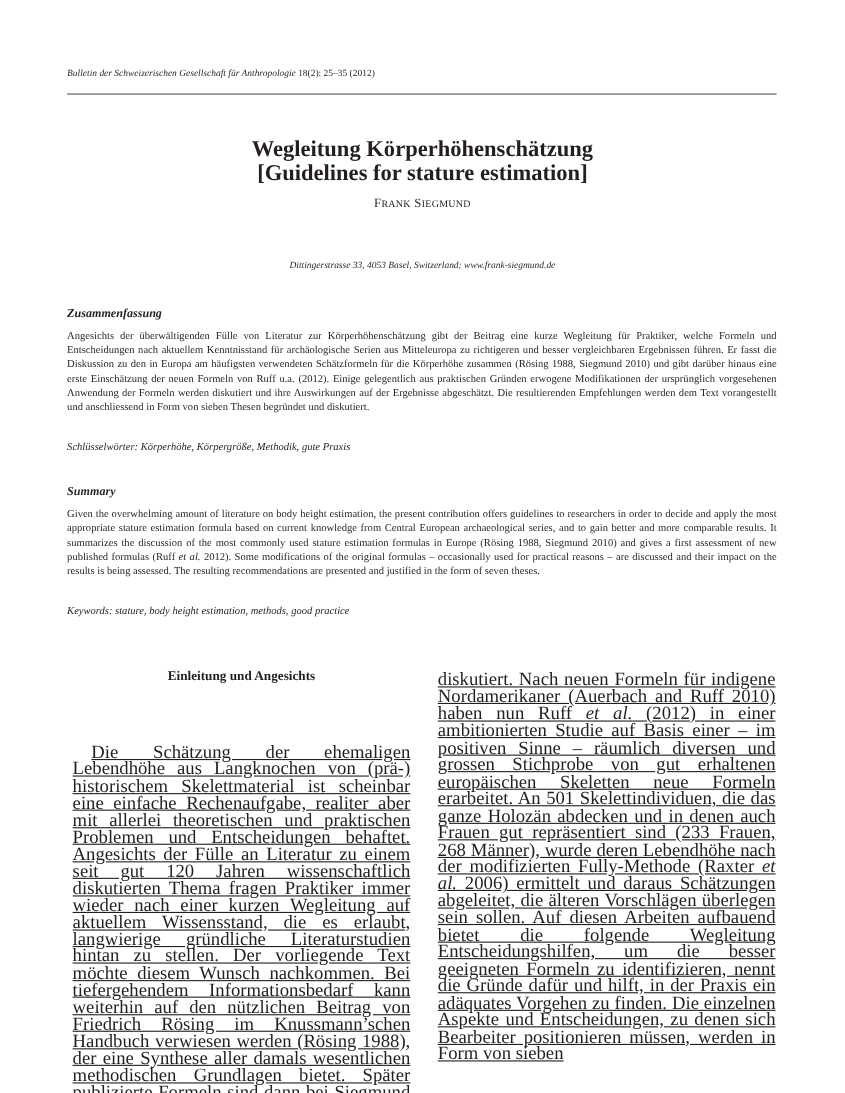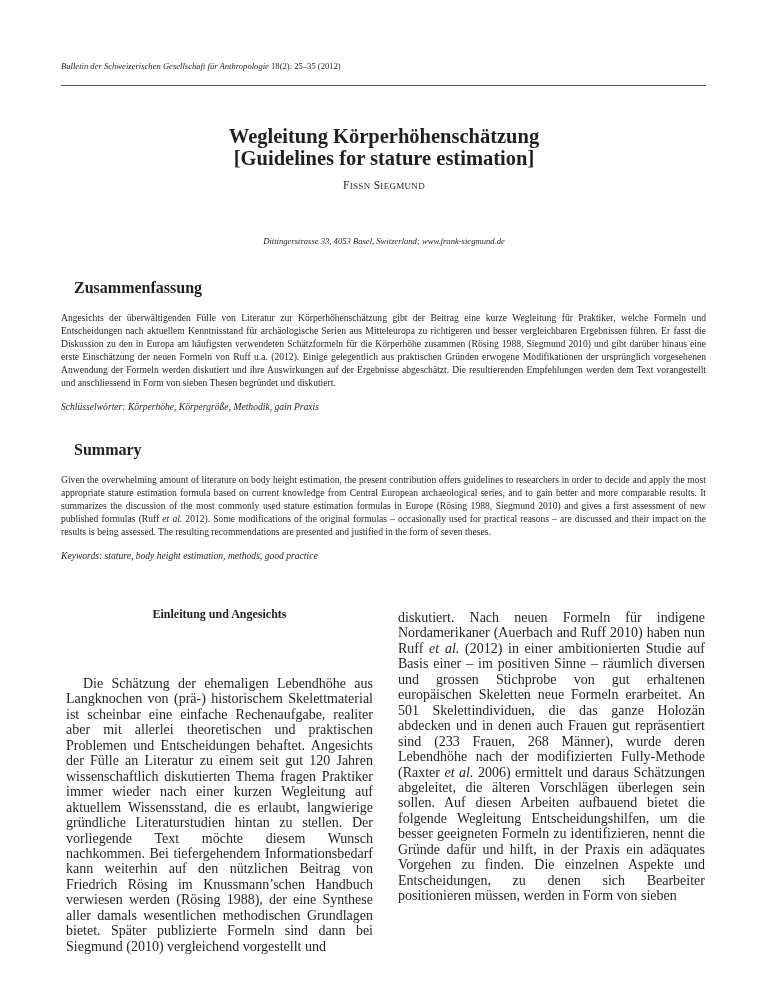--- a/index.html
+++ b/index.html
@@ -13,50 +13,50 @@
   .issn { position: absolute; right: 0; top: 0; font-size: 8.6px; letter-spacing: 0.3px; }
   .header-rule { position: absolute; left: 61px; top: 85px; width: 645px; height: 0; border-top: 0.8px solid #555; }
 
   .title { position: absolute; left: 0; width: 768px; text-align: center; font-weight: bold; font-size: 20.5px; line-height: 26px; }
   .title.t1 { top: 99px; margin-top: 24px; }
   .title.t2 { top: 145px; }
   .author { position: absolute; left: 0; width: 768px; top: 179px; text-align: center; font-size: 11.5px; letter-spacing: 0.3px; }
   .author .sc { font-size: 9px; }
   .address { position: absolute; left: 0; width: 768px; top: 236px; text-align: center; font-size: 8.6px; font-style: italic; }
 
-  .sec-head { position: absolute; left: 74px; font-weight: bold; font-size: 16px; }
-  .abstract { position: absolute; left: 61px; width: 645px; font-size: 9.6px; line-height: 13.1px; text-align: justify; margin-top: 12px; }
+  .sec-head { position: absolute; left: 61px; font-weight: bold; font-size: 11px; font-style: italic; }
+  .abstract { position: absolute; left: 61px; width: 645px; font-size: 9.6px; line-height: 13.1px; text-align: justify; }
   .abstract .it { font-style: italic; }
   .keywords { position: absolute; left: 61px; width: 645px; font-size: 9.6px; font-style: italic; }
 
-  .col { position: absolute; width: 307px; font-size: 14px; line-height: 15.45px; text-align: justify; }
+  .col { position: absolute; width: 307px; font-size: 17px; line-height: 15.45px; text-align: justify; text-decoration: underline; }
   .col.left { left: 66px; top: 628px; }
   .col.right { left: 398px; top: 610px; }
   .col .it { font-style: italic; }
   .col-head { position: absolute; left: 66px; width: 307px; top: 607px; text-align: center; font-weight: bold; font-size: 12px; }
   .indent { text-indent: 17px; margin-top: 48px; }
 </style>
 </head>
 <body>
 
 <div class="header">
   <div class="header-line">
     <span class="it">Bulletin der Schweizerischen Gesellschaft für Anthropologie</span><span> 18(2): 25–35 (2012)</span>
   </div>
 </div>
 <div class="header-rule"></div>
 
 <div class="title t1">Wegleitung Körperhöhenschätzung</div>
 <div class="title t2">[Guidelines for stature estimation]</div>
-<div class="author"><span>F</span><span class="sc">ISSN</span> <span>S</span><span class="sc">IEGMUND</span></div>
+<div class="author"><span>F</span><span class="sc">RANK</span> <span>S</span><span class="sc">IEGMUND</span></div>
 <div class="address">Dittingerstrasse 33, 4053 Basel, Switzerland; www.frank-siegmund.de</div>
 
 <div class="sec-head" style="top:279px;">Zusammenfassung</div>
 <div class="abstract" style="top:299px;">Angesichts der überwältigenden Fülle von Literatur zur Körperhöhenschätzung gibt der Beitrag eine kurze Wegleitung für Praktiker, welche Formeln und Entscheidungen nach aktuellem Kenntnisstand für archäologische Serien aus Mitteleuropa zu richtigeren und besser vergleichbaren Ergebnissen führen. Er fasst die Diskussion zu den in Europa am häufigsten verwendeten Schätzformeln für die Körperhöhe zusammen (Rösing 1988, Siegmund 2010) und gibt darüber hinaus eine erste Einschätzung der neuen Formeln von Ruff u.a. (2012). Einige gelegentlich aus praktischen Gründen erwogene Modifikationen der ursprünglich vorgesehenen Anwendung der Formeln werden diskutiert und ihre Auswirkungen auf der Ergebnisse abgeschätzt. Die resultierenden Empfehlungen werden dem Text vorangestellt und anschliessend in Form von sieben Thesen begründet und diskutiert.</div>
-<div class="keywords" style="top:401px;">Schlüsselwörter: Körperhöhe, Körpergröße, Methodik, gain Praxis</div>
+<div class="keywords" style="top:401px;">Schlüsselwörter: Körperhöhe, Körpergröße, Methodik, gute Praxis</div>
 
 <div class="sec-head" style="top:441px;">Summary</div>
 <div class="abstract" style="top:461px;"><span>Given the overwhelming amount of literature on body height estimation, the present contribution offers guidelines to researchers in order to decide and apply the most appropriate stature estimation formula based on current knowledge from Central European archaeological series, and to gain better and more comparable results. It summarizes the discussion of the most commonly used stature estimation formulas in Europe (Rösing 1988, Siegmund 2010) and gives a first assessment of new published formulas (Ruff </span><span class="it">et al.</span><span> 2012). Some modifications of the original formulas – occasionally used for practical reasons – are discussed and their impact on the results is being assessed. The resulting recommendations are presented and justified in the form of seven theses.</span></div>
 <div class="keywords" style="top:550px;">Keywords: stature, body height estimation, methods, good practice</div>
 
 <div class="col-head">Einleitung und Angesichts</div>
 <div class="col left indent">Die Schätzung der ehemaligen Lebendhöhe aus Langknochen von (prä-) historischem Skelettmaterial ist scheinbar eine einfache Rechenaufgabe, realiter aber mit allerlei theoretischen und praktischen Problemen und Entscheidungen behaftet. Angesichts der Fülle an Literatur zu einem seit gut 120 Jahren wissenschaftlich diskutierten Thema fragen Praktiker immer wieder nach einer kurzen Wegleitung auf aktuellem Wissensstand, die es erlaubt, langwierige gründliche Literaturstudien hintan zu stellen. Der vorliegende Text möchte diesem Wunsch nachkommen. Bei tiefergehendem Informationsbedarf kann weiterhin auf den nützlichen Beitrag von Friedrich Rösing im Knussmann’schen Handbuch verwiesen werden (Rösing 1988), der eine Synthese aller damals wesentlichen methodischen Grundlagen bietet. Später publizierte Formeln sind dann bei Siegmund (2010) vergleichend vorgestellt und</div>
 <div class="col right"><span>diskutiert. Nach neuen Formeln für indigene Nordamerikaner (Auerbach and Ruff 2010) haben nun Ruff </span><span class="it">et al.</span><span> (2012) in einer ambitionierten Studie auf Basis einer – im positiven Sinne – räumlich diversen und grossen Stichprobe von gut erhaltenen europäischen Skeletten neue Formeln erarbeitet. An 501 Skelettindividuen, die das ganze Holozän abdecken und in denen auch Frauen gut repräsentiert sind (233 Frauen, 268 Männer), wurde deren Lebendhöhe nach der modifizierten Fully-Methode (Raxter </span><span class="it">et al.</span><span> 2006) ermittelt und daraus Schätzungen abgeleitet, die älteren Vorschlägen überlegen sein sollen. Auf diesen Arbeiten aufbauend bietet die folgende Wegleitung Entscheidungshilfen, um die besser geeigneten Formeln zu identifizieren, nennt die Gründe dafür und hilft, in der Praxis ein adäquates Vorgehen zu finden. Die einzelnen Aspekte und Entscheidungen, zu denen sich Bearbeiter positionieren müssen, werden in Form von sieben</span></div>
 
 </body></html>

